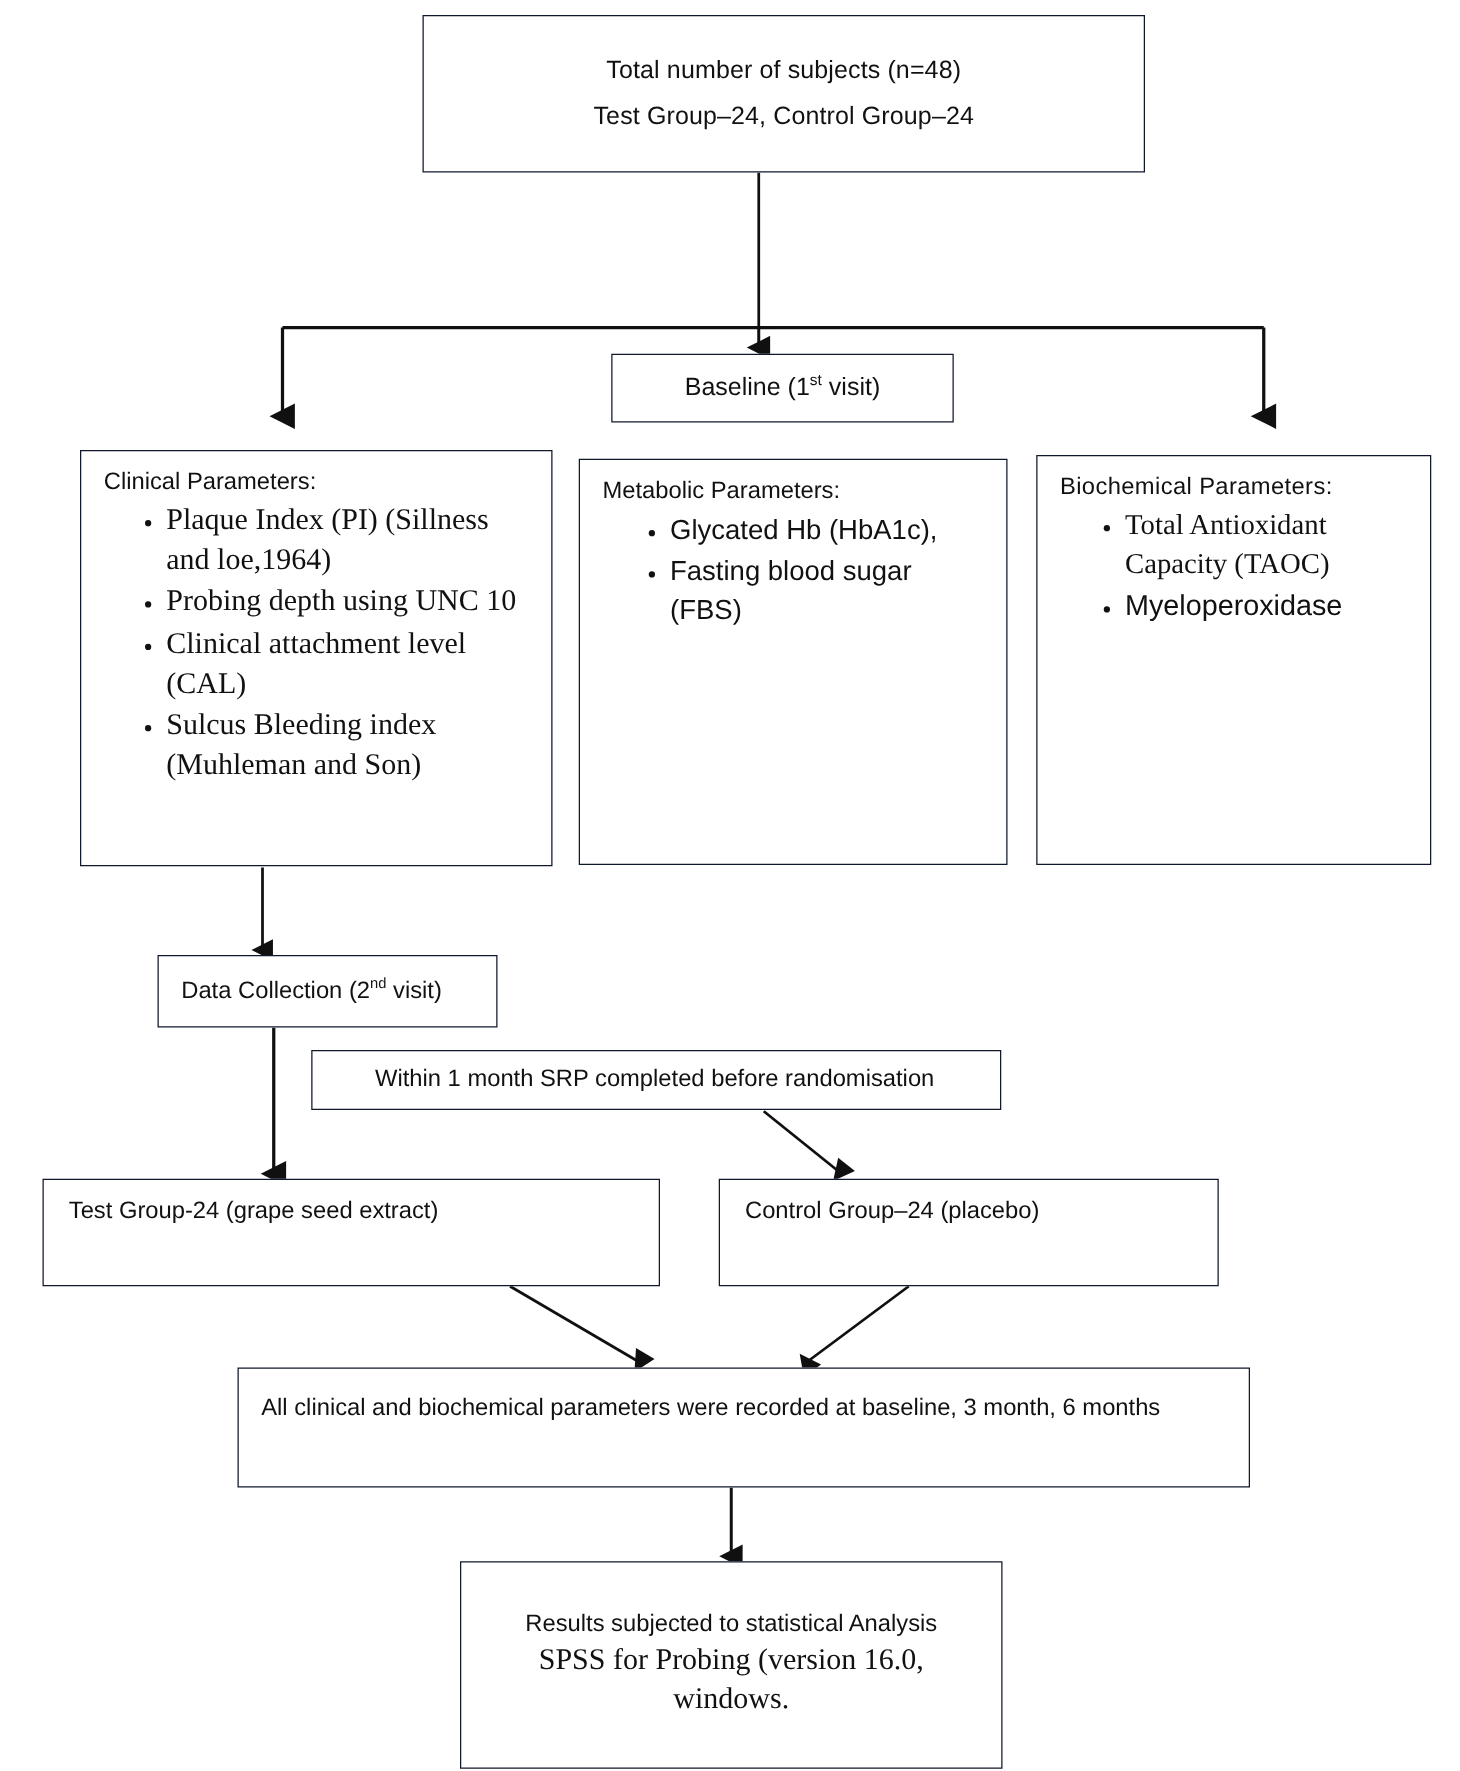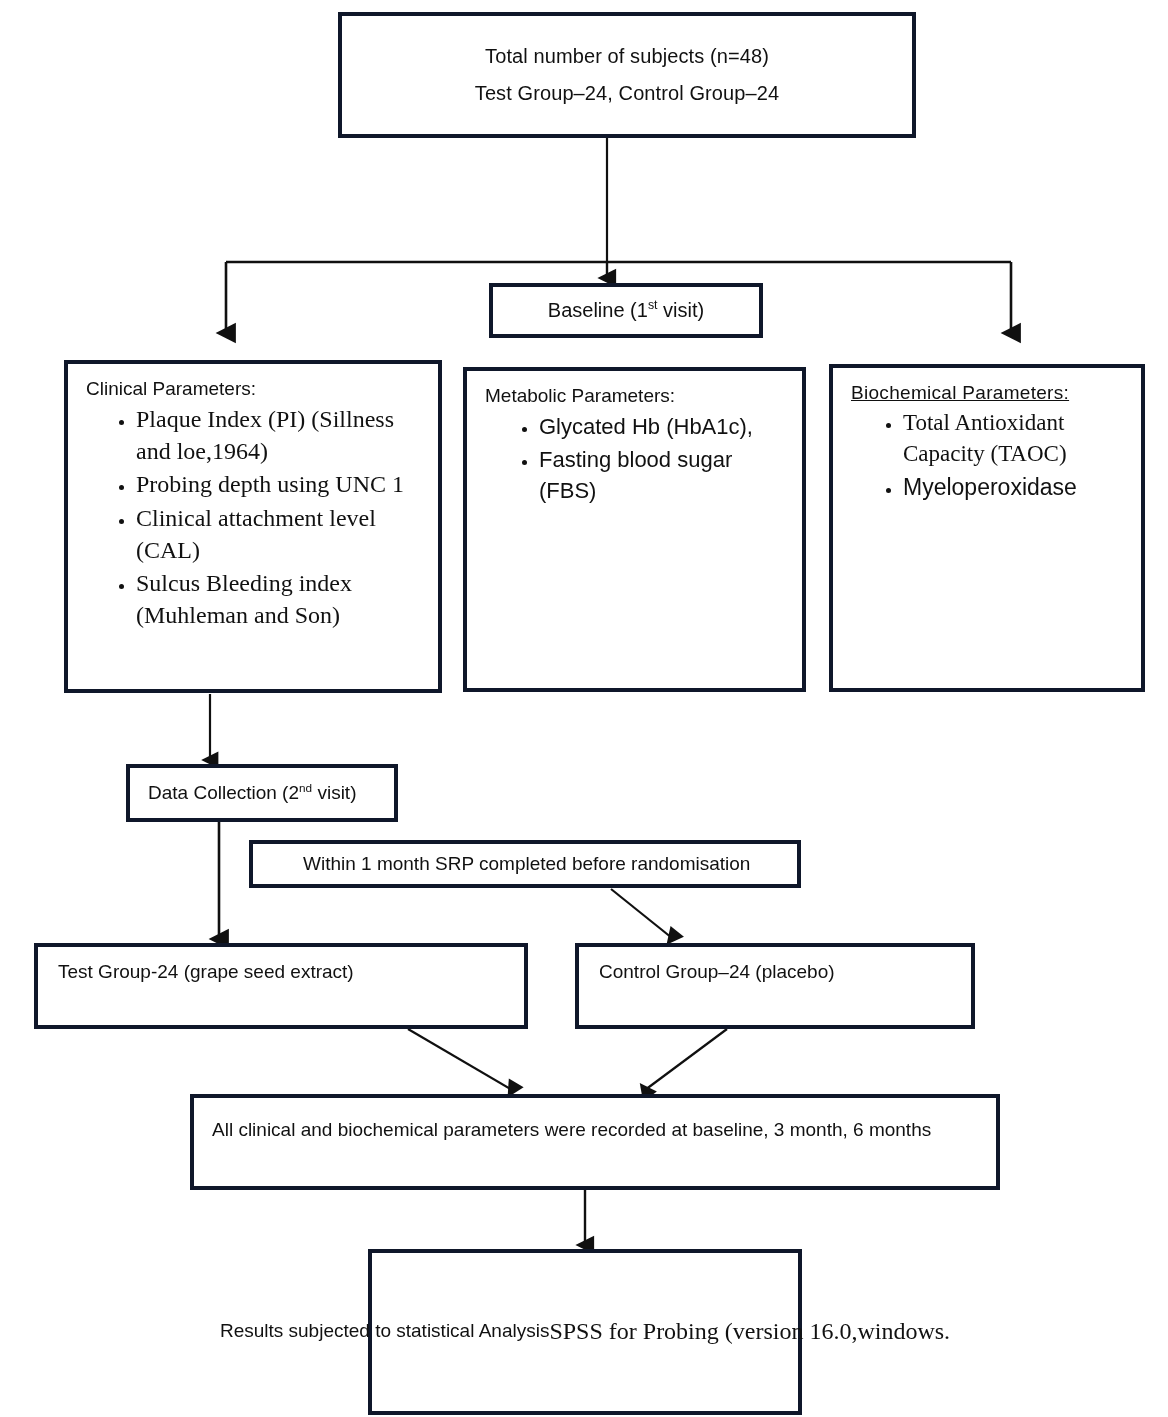--- a/index.html
+++ b/index.html
@@ -20,21 +20,21 @@
     left: 0;
     top: 0;
     width: 1168px;
     height: 1417px;
     pointer-events: none;
   }
   .node {
     position: absolute;
     box-sizing: border-box;
     background: #ffffff;
-    border: 4px solid #0f172a;
+    border: 1px solid #0f172a;
     z-index: 2;
   }
   .sans { font-family: "Liberation Sans", sans-serif; }
   .serif { font-family: "Liberation Serif", serif; }
 
   
   #node-total {
     left: 338px; top: 12px; width: 578px; height: 126px;
     display: flex;
     flex-direction: column;
@@ -85,21 +85,21 @@
 
   #node-metabolic { left: 463px; top: 367px; width: 343px; height: 325px; }
   #node-metabolic .param-list { padding-left: 56px; }
   #node-metabolic .param-list li {
     font-family: "Liberation Sans", sans-serif;
     font-size: 22px;
     line-height: 1.42;
   }
 
   #node-biochemical { left: 829px; top: 364px; width: 316px; height: 328px; }
-  #node-biochemical .param-title { letter-spacing: 0.3px; text-decoration: underline; }
+  #node-biochemical .param-title { letter-spacing: 0.3px; }
   #node-biochemical .param-list { padding-left: 54px; }
   #node-biochemical .param-list li {
     font-size: 23px;
     line-height: 1.34;
   }
 
   
   #node-datacollection {
     left: 103px; top: 764px; width: 272px; height: 58px;
     display: flex; align-items: center; justify-content: flex-start;
@@ -134,21 +134,21 @@
     left: 190px; top: 1094px; width: 810px; height: 96px;
     padding: 18px 20px 0 18px;
   }
   #node-allparams .line {
     font-size: 19px; color: #111; line-height: 1.5;
   }
 
   
   #node-results {
     left: 368px; top: 1249px; width: 434px; height: 166px;
-    display: flex; flex-direction: row;
+    display: flex; flex-direction: column;
     align-items: center; justify-content: center;
     text-align: center;
   }
   #node-results .line-sans {
     font-size: 19px; color: #111; white-space: nowrap; margin-bottom: 2px;
   }
   #node-results .line-serif {
     font-family: "Liberation Serif", serif;
     font-size: 24px; color: #111; line-height: 1.3; white-space: nowrap;
   }
@@ -194,21 +194,21 @@
   </div>
 
   <div class="node" id="node-baseline">
     <div class="line"><span>Baseline (1</span><sup>st</sup><span> visit)</span></div>
   </div>
 
   <div class="node param-box" id="node-clinical">
     <div class="param-title">Clinical Parameters:</div>
     <ul class="param-list">
       <li>Plaque Index (PI) (Sillness and loe,1964)</li>
-      <li>Probing depth using UNC 1</li>
+      <li>Probing depth using UNC 10</li>
       <li>Clinical attachment level (CAL)</li>
       <li>Sulcus Bleeding index (Muhleman and Son)</li>
     </ul>
   </div>
 
   <div class="node param-box" id="node-metabolic">
     <div class="param-title">Metabolic Parameters:</div>
     <ul class="param-list">
       <li>Glycated Hb (HbA1c),</li>
       <li>Fasting blood sugar (FBS)</li>

